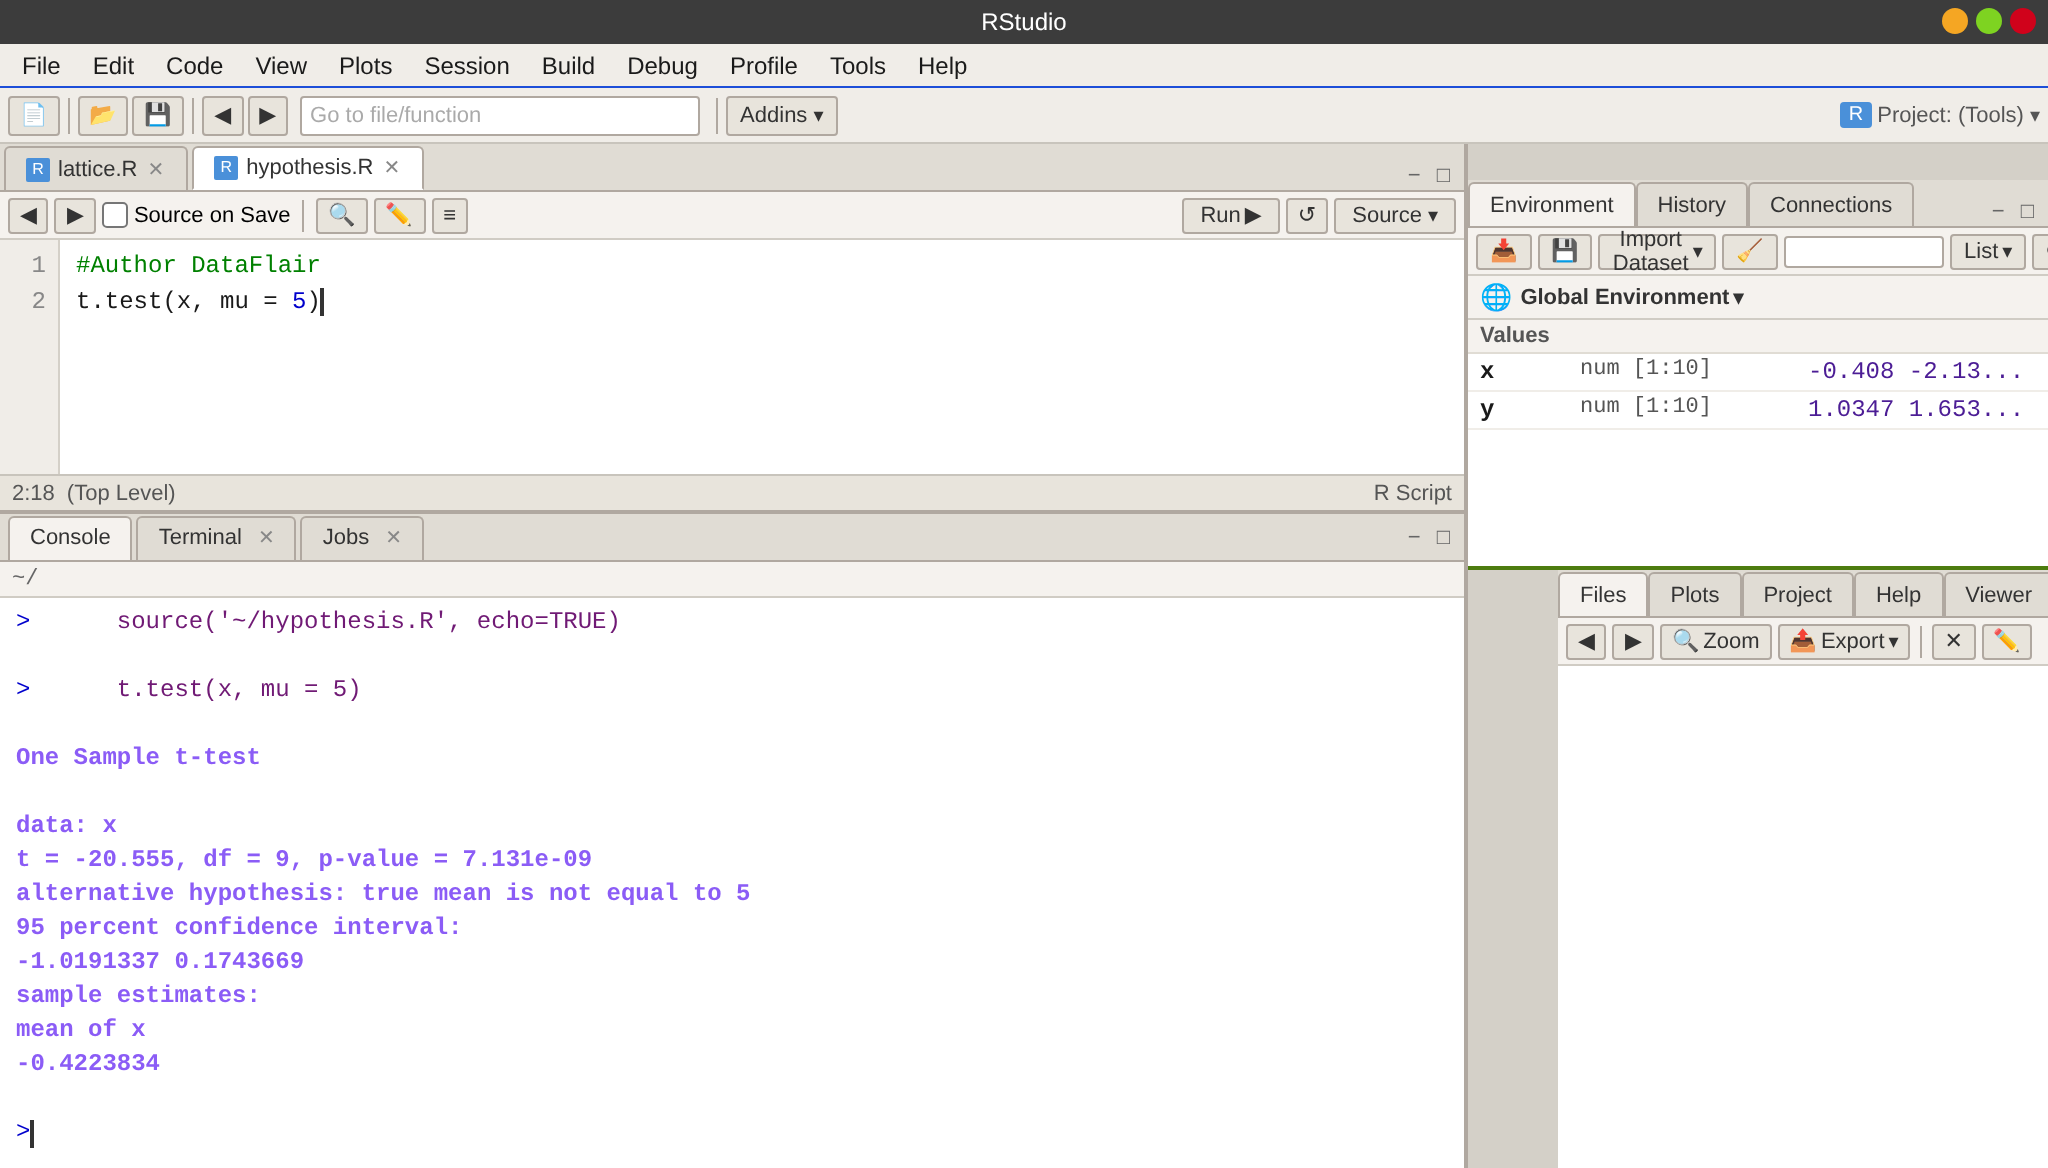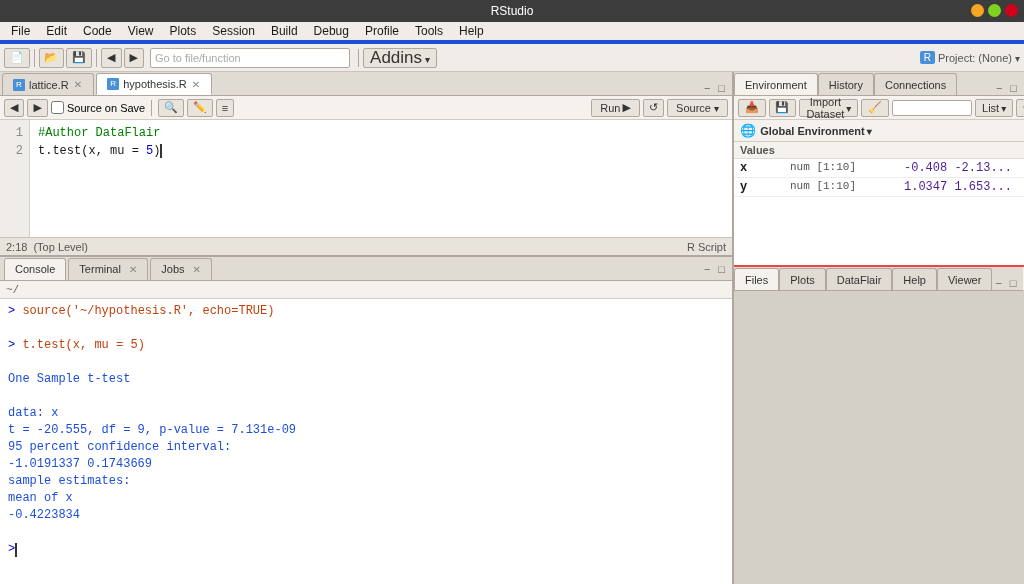--- a/index.html
+++ b/index.html
@@ -40,21 +40,21 @@
     .win-btn.maximize { background: #7ed321; }
     .win-btn.close { background: #d0021b; }
 
     
     #menubar {
       background: #f0ede8;
       height: 22px;
       display: flex;
       align-items: center;
       padding: 0 4px;
-      border-bottom: 4px solid #1d4ed8;
+      border-bottom: 1px solid #1d4ed8;
       gap: 2px;
     }
     .menu-item {
       padding: 2px 7px;
       cursor: pointer;
       font-size: 12px;
       color: #1a1a1a;
       border-radius: 2px;
     }
 
@@ -102,21 +102,21 @@
     }
     .addins-btn {
       display: flex;
       align-items: center;
       gap: 3px;
       padding: 0 6px;
       background: #e8e4dc;
       border: 1px solid #b0a8a0;
       border-radius: 2px;
       cursor: pointer;
-      font-size: 17px;
+      font-size: 11px;
       color: #333;
       height: 20px;
     }
     .project-info {
       margin-left: auto;
       font-size: 11px;
       color: #555;
       display: flex;
       align-items: center;
       gap: 3px;
@@ -363,43 +363,46 @@
       flex: 1;
       padding: 4px 8px;
       font-family: 'Courier New', monospace;
       font-size: 12px;
       line-height: 17px;
       color: #1a1a1a;
       overflow-y: auto;
     }
     .console-prompt { color: #0000cc; }
     .console-input-line {
-      color: #c2410c;
+      color: #701a75;
+      margin-left: 36px;
     }
     .console-result {
-      color: #1d4ed8;
+      color: #8b5cf6;
+      font-weight: bold;
     }
     .console-cursor-line {
       display: flex;
       align-items: center;
     }
 
     
     #right-panel {
       width: 290px;
       display: flex;
       flex-direction: column;
     }
 
     
     #env-panel {
       height: 195px;
-      border-bottom: 2px solid #ef4444;
+      border-bottom: 2px solid #4d7c0f;
       display: flex;
       flex-direction: column;
+      margin-top: 18px;
     }
 
     .panel-tab-bar {
       display: flex;
       background: #e0dcd4;
       border-bottom: 1px solid #b0a8a0;
       height: 24px;
       align-items: flex-end;
     }
     .panel-tab {
@@ -517,21 +520,22 @@
       cursor: pointer;
     }
     .env-row .env-name { color: #1a1a1a; font-weight: bold; }
     .env-row .env-type { color: #555; font-size: 11px; }
     .env-row .env-val { color: #4c1d95; }
 
     
     #files-panel {
       flex: 1;
       display: flex;
-      flex-direction: row;
+      flex-direction: column;
+      margin-left: 45px;
     }
 
     .files-toolbar {
       display: flex;
       align-items: center;
       background: #f5f2ee;
       border-bottom: 1px solid #d0ccc4;
       height: 24px;
       padding: 0 4px;
       gap: 3px;
@@ -602,21 +606,21 @@
   <div class="toolbar-nav">
     <span style="color:#aaa;font-size:11px;">Go to file/function</span>
   </div>
   <div class="toolbar-sep"></div>
   <div class="addins-btn">
     <span>Addins</span>
     <span class="chevron-down"></span>
   </div>
   <div class="project-info">
     <span style="background:#4a90d9;color:#fff;padding:1px 4px;border-radius:2px;font-size:10px;">R</span>
-    <span>Project: (None)</span>
+    <span>Project: (Tools)</span>
     <span class="chevron-down"></span>
   </div>
 </div>
 
 <div id="main">
 
   <div id="left-panel">
 
     <div id="editor-area">
 
@@ -696,20 +700,21 @@
       </div>
       <div class="console-output" id="console-output">
           <div><span class="console-prompt">&gt; </span><span class="console-input-line">source('~/hypothesis.R', echo=TRUE)</span></div>
           <div>&nbsp;</div>
           <div><span class="console-prompt">&gt; </span><span class="console-input-line">t.test(x, mu = 5)</span></div>
           <div>&nbsp;</div>
           <div class="console-result">    One Sample t-test</div>
           <div>&nbsp;</div>
           <div class="console-result">data:  x</div>
           <div class="console-result">t = -20.555, df = 9, p-value = 7.131e-09</div>
+          <div class="console-result">alternative hypothesis: true mean is not equal to 5</div>
           <div class="console-result">95 percent confidence interval:</div>
           <div class="console-result"> -1.0191337  0.1743669</div>
           <div class="console-result">sample estimates:</div>
           <div class="console-result"> mean of x</div>
           <div class="console-result">-0.4223834</div>
           <div>&nbsp;</div>
           <div class="console-cursor-line">
             <span class="console-prompt">&gt; </span>
             <span class="code-cursor"></span>
           </div>
@@ -775,21 +780,21 @@
     <span class="env-val">1.0347  1.653...</span>
   </div>
         </div>
     </div>
 
     <div id="files-panel">
       <div class="panel-tab-bar" id="files-tab-bar">
           <div style="display: flex; align-items: flex-end; flex: 1 1 0%;">
             <div class="panel-tab active">Files</div>
             <div class="panel-tab">Plots</div>
-            <div class="panel-tab">DataFlair</div>
+            <div class="panel-tab">Project</div>
             <div class="panel-tab">Help</div>
             <div class="panel-tab">Viewer</div>
           </div>
         <div class="panel-tab-controls">
           <span class="tab-ctrl-btn">−</span>
           <span class="tab-ctrl-btn">□</span>
         </div>
       </div>
 
       <div class="files-toolbar">

